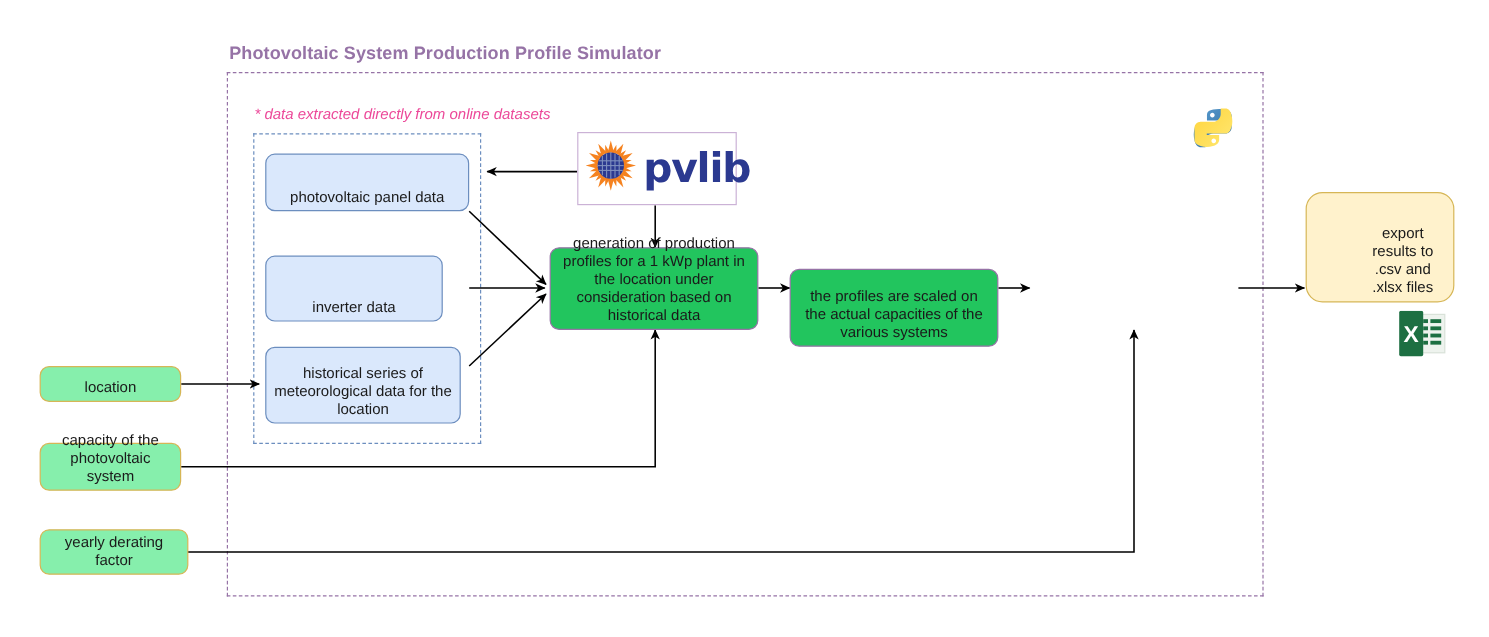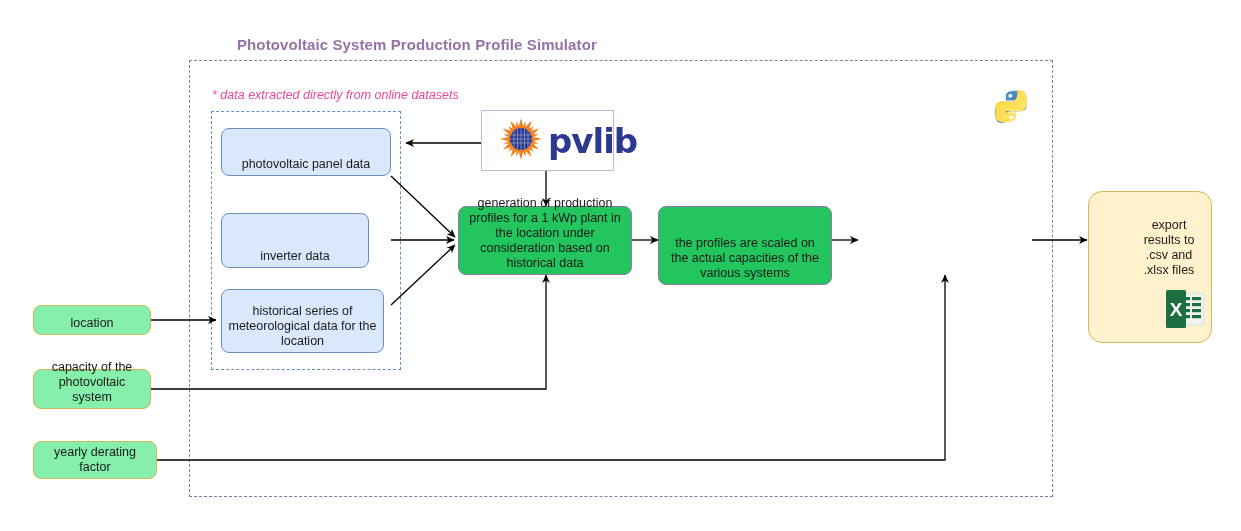--- a/index.html
+++ b/index.html
@@ -14,30 +14,30 @@
   .node{position:absolute;box-sizing:border-box;display:flex;align-items:flex-end;
         justify-content:center;text-align:center;border-radius:8px;border:1px solid #000;
         font-size:12.5px;line-height:15px;color:#1a1a1a;padding:3px 6px;}
 
   .node.blue{background:#dae8fc;border-color:#6c8ebf;}
   .node.purple{background:#22c55e;border-color:#9673a6;}
   .node.yellow{background:#86efac;border-color:#d6b656;}
   .node.export{background:#fff2cc;border-color:#d6b656;border-radius:14px;
                 flex-direction:column;justify-content:flex-start;padding-top:26px;}
 
-  .title{position:absolute;color:#9673a6;font-weight:bold;font-size:15px;letter-spacing:.1px;margin-left:46px;}
+  .title{position:absolute;color:#9673a6;font-weight:bold;font-size:15px;letter-spacing:.1px;}
 
   .outer-dash{position:absolute;box-sizing:border-box;border:1.5px dashed #9673a6;}
   .inner-dash{position:absolute;box-sizing:border-box;border:1.5px dashed #6c8ebf;}
 
   .note{position:absolute;font-style:italic;font-size:12.5px;color:#ec4899;}
 
   .logo-pvlib{position:absolute;box-sizing:border-box;background:#ffffff;
       border:1.5px solid #cbb2d6;display:flex;align-items:center;gap:4px;
-      padding-left:16px;}
+      padding-left:4px;}
   .pvlib-word{font-size:34px;font-weight:600;color:#2b3990;line-height:1;
       letter-spacing:-1px;font-family:"DejaVu Sans", sans-serif;}
 
   .py-logo{position:absolute;}
   .excel-icon{margin-top:12px;}
 </style>
 </head>
 <body>
 
 <div id="canvas">
@@ -103,26 +103,26 @@
   </div>
 
   <div class="node yellow" style="left:33px;top:441px;width:124px;height:38px;">
     <span>yearly derating factor</span>
   </div>
 
   <div class="node purple" style="left:458px;top:206px;width:174px;height:69px;">
     <span>generation of production profiles for a 1 kWp plant in the location under consideration based on historical data</span>
   </div>
 
-  <div class="node purple" style="left:658px;top:206px;width:174px;height:79px;">
+  <div class="node purple" style="left:658px;top:224px;width:174px;height:65px;">
     <span>the profiles are scaled on the actual capacities of the various systems</span>
   </div>
 
 
-  <div class="node export" style="left:1088px;top:191px;width:124px;height:152px;padding-left:44px;">
+  <div class="node export" style="left:1088px;top:160px;width:124px;height:92px;padding-left:44px;">
     <span>export results to .csv and .xlsx files</span>
     <span class="excel-icon">
       <svg width="40" height="38" viewBox="0 0 40 38">
         <rect x="17" y="3" width="22" height="32" fill="#eef3ee" stroke="#d9e2d9" stroke-width="1"></rect>
         <g fill="#1d6f42">
           <rect x="21" y="7" width="4" height="3.2"></rect>
           <rect x="27" y="7" width="9" height="3.2"></rect>
           <rect x="21" y="13" width="4" height="3.2"></rect>
           <rect x="27" y="13" width="9" height="3.2"></rect>
           <rect x="21" y="19" width="4" height="3.2"></rect>

